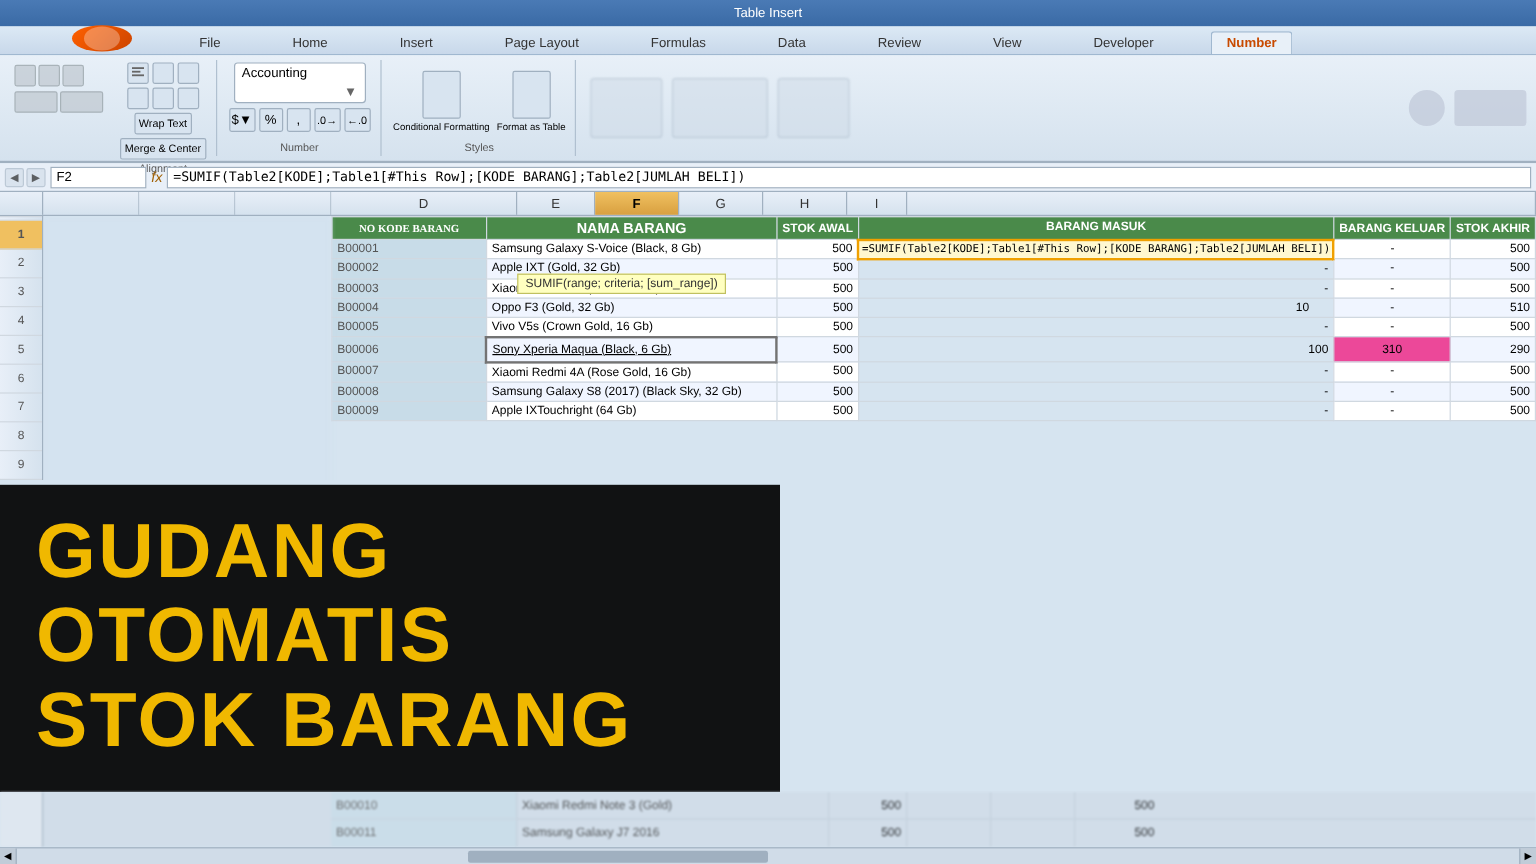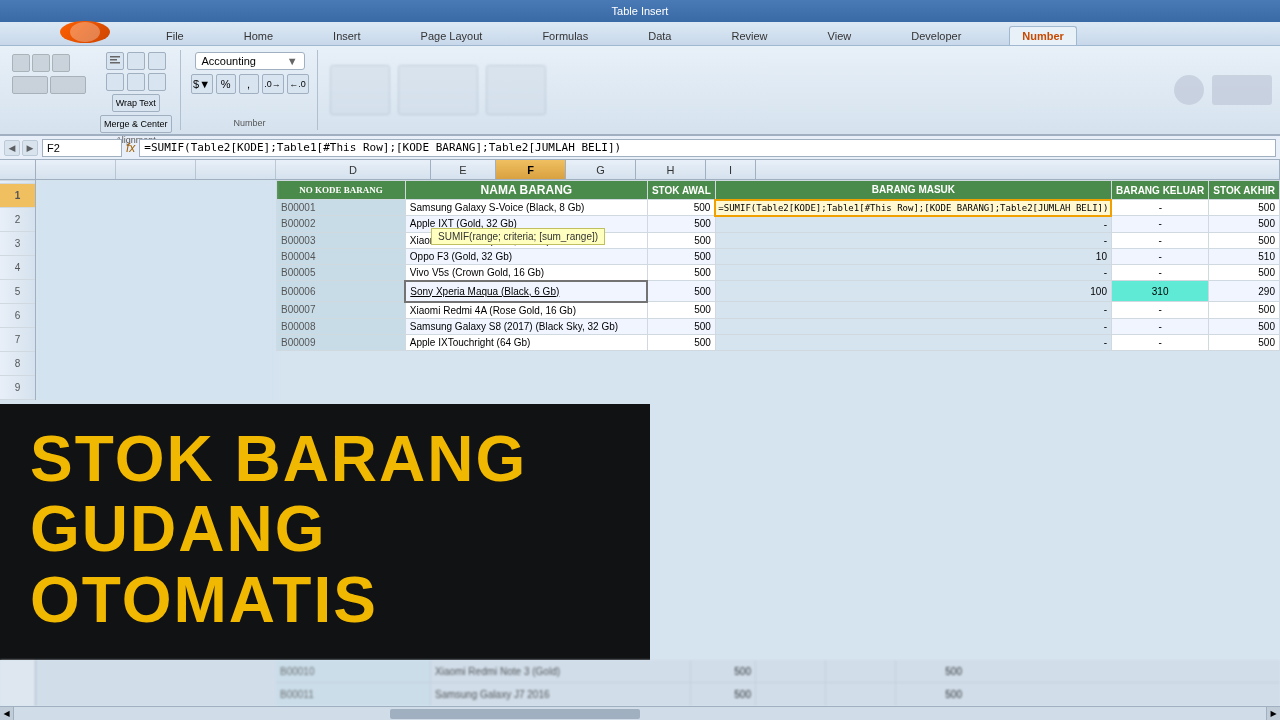--- a/index.html
+++ b/index.html
@@ -95,20 +95,21 @@
       background: white;
       border: 1px solid #a0b0c0;
       border-radius: 3px;
       padding: 2px 6px;
       font-size: 11px;
       display: flex;
       align-items: flex-start;
       gap: 4px;
       cursor: pointer;
       width: 110px;
+      flex-direction: column;
     }
     .number-format-dropdown .arrow {
       margin-left: auto;
       color: #666;
     }
 
     
     .formula-bar {
       background: #e8eff8;
       height: 24px;
@@ -288,20 +289,33 @@
           <div style="width:22px;height:20px;background:#d8e4f0;border:1px solid #a0b0c0;border-radius:2px;display:flex;align-items:center;justify-content:center;font-size:11px;">$▼</div>
           <div style="width:20px;height:20px;background:#d8e4f0;border:1px solid #a0b0c0;border-radius:2px;display:flex;align-items:center;justify-content:center;font-size:11px;">%</div>
           <div style="width:20px;height:20px;background:#d8e4f0;border:1px solid #a0b0c0;border-radius:2px;display:flex;align-items:center;justify-content:center;font-size:11px;">,</div>
           <div style="width:22px;height:20px;background:#d8e4f0;border:1px solid #a0b0c0;border-radius:2px;display:flex;align-items:center;justify-content:center;font-size:9px;">.0→</div>
           <div style="width:22px;height:20px;background:#d8e4f0;border:1px solid #a0b0c0;border-radius:2px;display:flex;align-items:center;justify-content:center;font-size:9px;">←.0</div>
         </div>
       </div>
       <div class="ribbon-group-label">Number</div>
     </div>
 
+    <div class="ribbon-group" style="min-width:160px;">
+      <div class="ribbon-group-content" style="gap:6px;">
+        <div style="display:flex;flex-direction:column;align-items:center;gap:2px;">
+          <div style="width:32px;height:40px;background:#d8e4f0;border:1px solid #a0b0c0;border-radius:2px;"></div>
+          <span style="font-size:8px;text-align:center;">Conditional Formatting</span>
+        </div>
+        <div style="display:flex;flex-direction:column;align-items:center;gap:2px;">
+          <div style="width:32px;height:40px;background:#d8e4f0;border:1px solid #a0b0c0;border-radius:2px;"></div>
+          <span style="font-size:8px;text-align:center;">Format as Table</span>
+        </div>
+      </div>
+      <div class="ribbon-group-label">Styles</div>
+    </div>
 
     <div style="flex:1;opacity:0.5;filter:blur(1px);display:flex;align-items:center;gap:8px;padding:0 10px;">
       <div style="width:60px;height:50px;background:#d0dce8;border:1px solid #a0b0c0;border-radius:3px;"></div>
       <div style="width:80px;height:50px;background:#d0dce8;border:1px solid #a0b0c0;border-radius:3px;"></div>
       <div style="width:60px;height:50px;background:#d0dce8;border:1px solid #a0b0c0;border-radius:3px;"></div>
     </div>
 
     <div style="margin-left:auto;display:flex;align-items:center;gap:8px;opacity:0.7;">
       <div style="width:30px;height:30px;background:#c0c8d8;border-radius:50%;"></div>
       <div style="width:60px;height:30px;background:#c0c8d8;border-radius:3px;"></div>
@@ -393,38 +407,38 @@
       <td style="width:260px;background:#ffffff;font-size:10px;border:1px solid #d0d8e0;padding:2px 4px;">Xiaomi Redmi 4A (Gold, 16 Gb)</td>
       <td style="width:65px;background:#ffffff;text-align:right;padding-right:4px;font-size:10px;border:1px solid #d0d8e0;">500</td>
       <td style="width:70px;font-size:10px;border:1px solid #d0d8e0;text-align:right;padding-right:4px;">-</td>
       <td style="width:70px;background:#ffffff;text-align:center;font-size:10px;border:1px solid #d0d8e0;padding:2px 4px;">-</td>
       <td style="width:70px;background:#ffffff;text-align:right;padding-right:4px;font-size:10px;border:1px solid #d0d8e0;">500</td>
     </tr>
               <tr>
       <td style="width:155px;background:#c8dce8;color:#555;font-size:10px;border:1px solid #d0d8e0;padding:2px 4px;">B00004</td>
       <td style="width:260px;background:#f0f5ff;font-size:10px;border:1px solid #d0d8e0;padding:2px 4px;">Oppo F3 (Gold, 32 Gb)</td>
       <td style="width:65px;background:#f0f5ff;text-align:right;padding-right:4px;font-size:10px;border:1px solid #d0d8e0;">500</td>
-      <td style="width:70px;font-size:10px;border:1px solid #d0d8e0;text-align:right;padding-right:4px;">10</td>
+      <td style="width:70px;font-size:10px;border:1px solid #d0d8e0;text-align:right;padding-right:20px;">10</td>
       <td style="width:70px;background:#f0f5ff;text-align:center;font-size:10px;border:1px solid #d0d8e0;padding:2px 4px;">-</td>
       <td style="width:70px;background:#f0f5ff;text-align:right;padding-right:4px;font-size:10px;border:1px solid #d0d8e0;">510</td>
     </tr>
               <tr>
       <td style="width:155px;background:#c8dce8;color:#555;font-size:10px;border:1px solid #d0d8e0;padding:2px 4px;">B00005</td>
       <td style="width:260px;background:#ffffff;font-size:10px;border:1px solid #d0d8e0;padding:2px 4px;">Vivo V5s (Crown Gold, 16 Gb)</td>
       <td style="width:65px;background:#ffffff;text-align:right;padding-right:4px;font-size:10px;border:1px solid #d0d8e0;">500</td>
       <td style="width:70px;font-size:10px;border:1px solid #d0d8e0;text-align:right;padding-right:4px;">-</td>
       <td style="width:70px;background:#ffffff;text-align:center;font-size:10px;border:1px solid #d0d8e0;padding:2px 4px;">-</td>
       <td style="width:70px;background:#ffffff;text-align:right;padding-right:4px;font-size:10px;border:1px solid #d0d8e0;">500</td>
     </tr>
               <tr>
       <td style="width:155px;background:#c8dce8;color:#555;font-size:10px;border:1px solid #d0d8e0;padding:2px 4px;">B00006</td>
       <td style="width:260px;background:#f0f5ff;font-size:10px;border:2px solid #737373;padding:4px 4px;text-decoration:underline;">Sony Xperia Maqua (Black, 6 Gb)</td>
       <td style="width:65px;background:#f0f5ff;text-align:right;padding-right:4px;font-size:10px;border:1px solid #d0d8e0;">500</td>
       <td style="width:70px;font-size:10px;border:1px solid #d0d8e0;text-align:right;padding-right:4px;">100</td>
-      <td style="width:70px;background:#5eead4;text-align:center;font-size:10px;border:1px solid #d0d8e0;padding:2px 20px;">310</td>
+      <td style="width:70px;background:#ec4899;text-align:center;font-size:10px;border:1px solid #d0d8e0;padding:2px 20px;">310</td>
       <td style="width:70px;background:#f0f5ff;text-align:right;padding-right:4px;font-size:10px;border:1px solid #d0d8e0;">290</td>
     </tr>
               <tr>
       <td style="width:155px;background:#c8dce8;color:#555;font-size:10px;border:1px solid #d0d8e0;padding:2px 4px;">B00007</td>
       <td style="width:260px;background:#ffffff;font-size:10px;border:1px solid #d0d8e0;padding:2px 4px;">Xiaomi Redmi 4A (Rose Gold, 16 Gb)</td>
       <td style="width:65px;background:#ffffff;text-align:right;padding-right:4px;font-size:10px;border:1px solid #d0d8e0;">500</td>
       <td style="width:70px;font-size:10px;border:1px solid #d0d8e0;text-align:right;padding-right:4px;">-</td>
       <td style="width:70px;background:#ffffff;text-align:center;font-size:10px;border:1px solid #d0d8e0;padding:2px 4px;">-</td>
       <td style="width:70px;background:#ffffff;text-align:right;padding-right:4px;font-size:10px;border:1px solid #d0d8e0;">500</td>
     </tr>
@@ -446,22 +460,22 @@
     </tr>
             </tbody>
         </table>
 
         <div class="formula-tooltip" style="top:48px;left:155px;">SUMIF(range; criteria; [sum_range])</div>
       </div>
     </div>
   </div>
 
   <div class="title-overlay">
+    <div class="title-overlay-text">GUDANG OTOMATIS</div>
     <div class="title-overlay-text">STOK BARANG</div>
-    <div class="title-overlay-text">GUDANG OTOMATIS</div>
   </div>
 
   <div style="position:absolute;bottom:14px;left:0;right:0;height:46px;background:#d0dce8;overflow:hidden;opacity:0.8;filter:blur(1px);">
     <div style="display:flex;height:100%;">
       <div style="width:36px;background:#e0e8f0;border-right:1px solid #a0b0c0;"></div>
       <div style="flex:1;display:flex;flex-direction:column;padding-left:240px;">
         <div style="height:23px;display:flex;align-items:center;border-bottom:1px solid #c0ccd8;gap:0;">
           <div style="width:155px;border-right:1px solid #c0ccd8;padding:0 4px;font-size:10px;color:#555;background:#c8dce8;height:100%;display:flex;align-items:center;">B00010</div>
           <div style="width:260px;border-right:1px solid #c0ccd8;padding:0 4px;font-size:10px;color:#333;height:100%;display:flex;align-items:center;">Xiaomi Redmi Note 3 (Gold)</div>
           <div style="width:65px;border-right:1px solid #c0ccd8;padding:0 4px;font-size:10px;text-align:right;height:100%;display:flex;align-items:center;justify-content:flex-end;">500</div>

